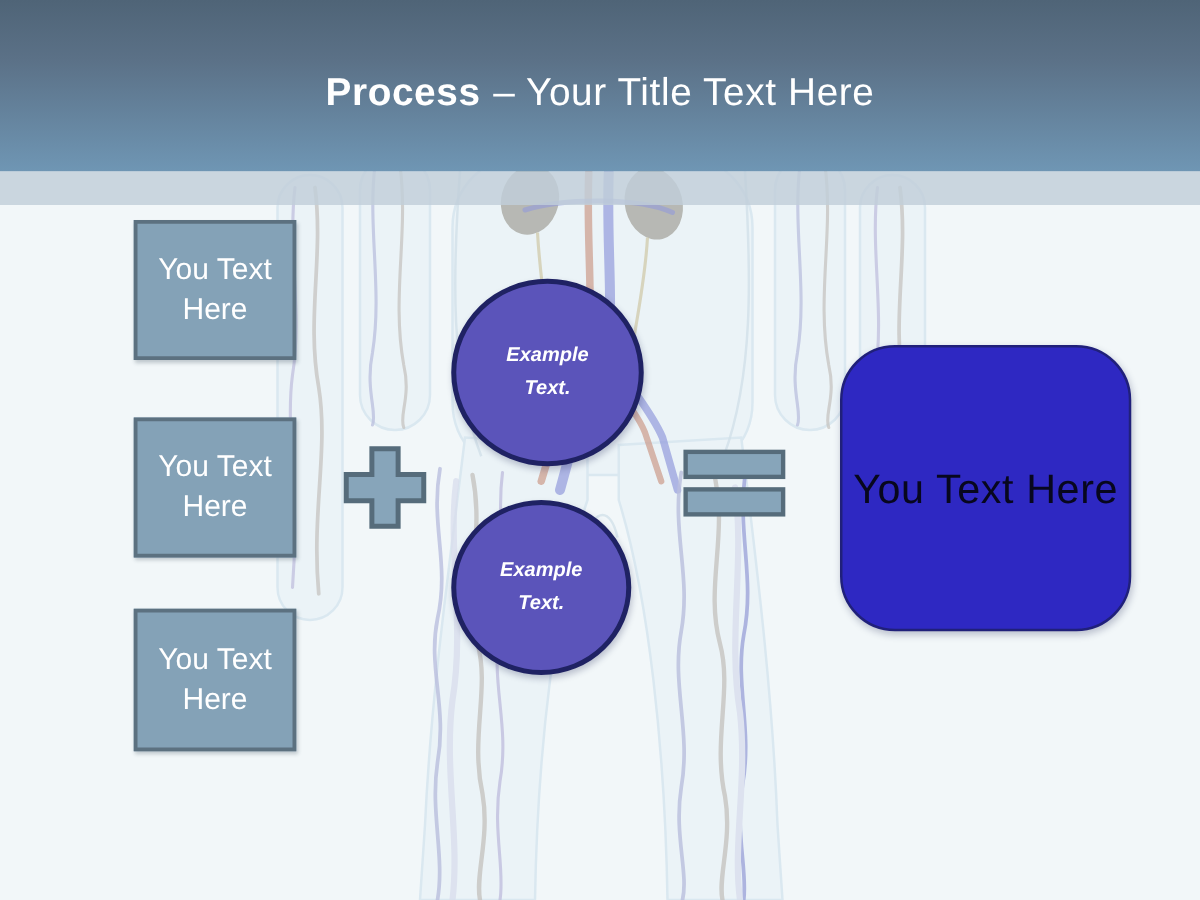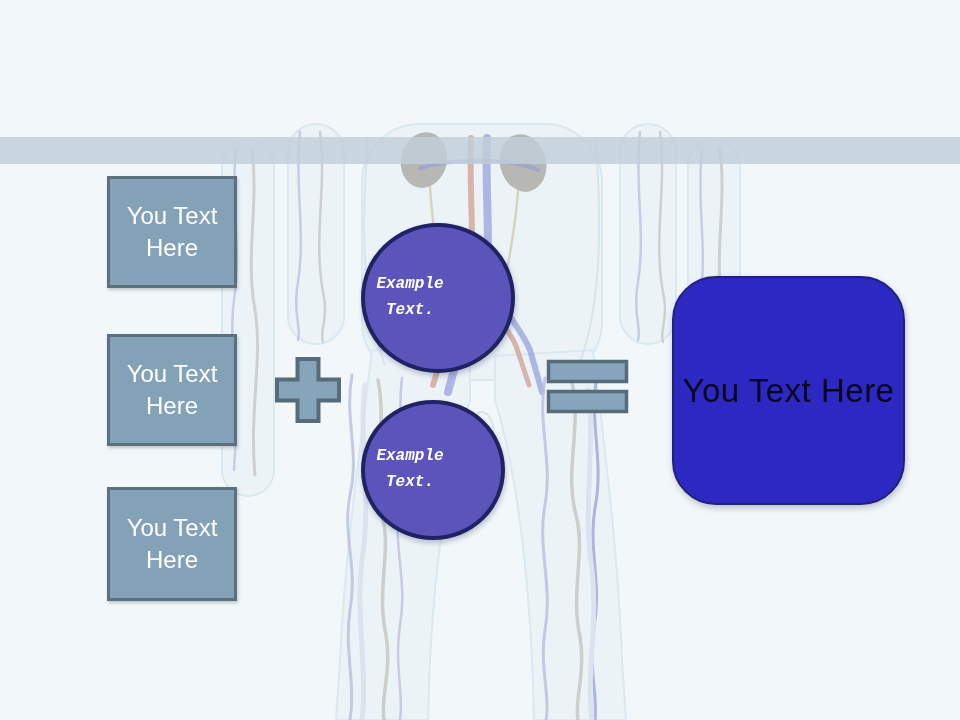--- a/index.html
+++ b/index.html
@@ -35,23 +35,22 @@
   .tb2{top:334px;}
   .tb3{top:487px;height:114px;}
   
   .op{position:absolute;z-index:2;}
   .op-plus{left:273px;top:355px;}
   .op-eq{left:546px;top:358px;}
   
   .circle{
     position:absolute;z-index:2;border-radius:50%;
     background:#5b54ba;border:4px solid #1f2263;box-sizing:border-box;
-    display:flex;align-items:center;justify-content:flex-start;text-align:center;
+    display:flex;align-items:center;justify-content:center;text-align:center;
     box-shadow:1px 3px 5px rgba(25,30,80,0.25);
-    font-family:Liberation Mono, monospace;
   }
   .c1{left:361px;top:223px;width:154px;height:150px;}
   .c2{left:361px;top:400px;width:144px;height:140px;}
   .circle .lbl{
     color:#ffffff;font-size:16px;font-weight:bold;font-style:italic;
     line-height:1.6;width:90px;
   }
   
   .result-box{
     position:absolute;left:672px;top:276px;width:233px;height:229px;z-index:2;
@@ -119,20 +118,25 @@
       <g fill="none" stroke="#b9cfdd" stroke-width="2" opacity="0.8">
         <path d="M368,137 C362,220 360,300 385,365"></path>
         <path d="M596,137 C601,220 603,300 579,365"></path>
         <path d="M470,430 C475,406 489,406 494,430"></path>
       </g>
     </g>
   </svg>
 
   <div class="band"></div>
 
+  <div class="header">
+    <div class="title">
+      <span class="bold">Process</span><span class="rest">– Your Title Text Here</span>
+    </div>
+  </div>
 
   <div class="text-box tb1">
     <span class="lbl">You Text Here</span>
   </div>
   <div class="text-box tb2">
     <span class="lbl">You Text Here</span>
   </div>
   <div class="text-box tb3">
     <span class="lbl">You Text Here</span>
   </div>

